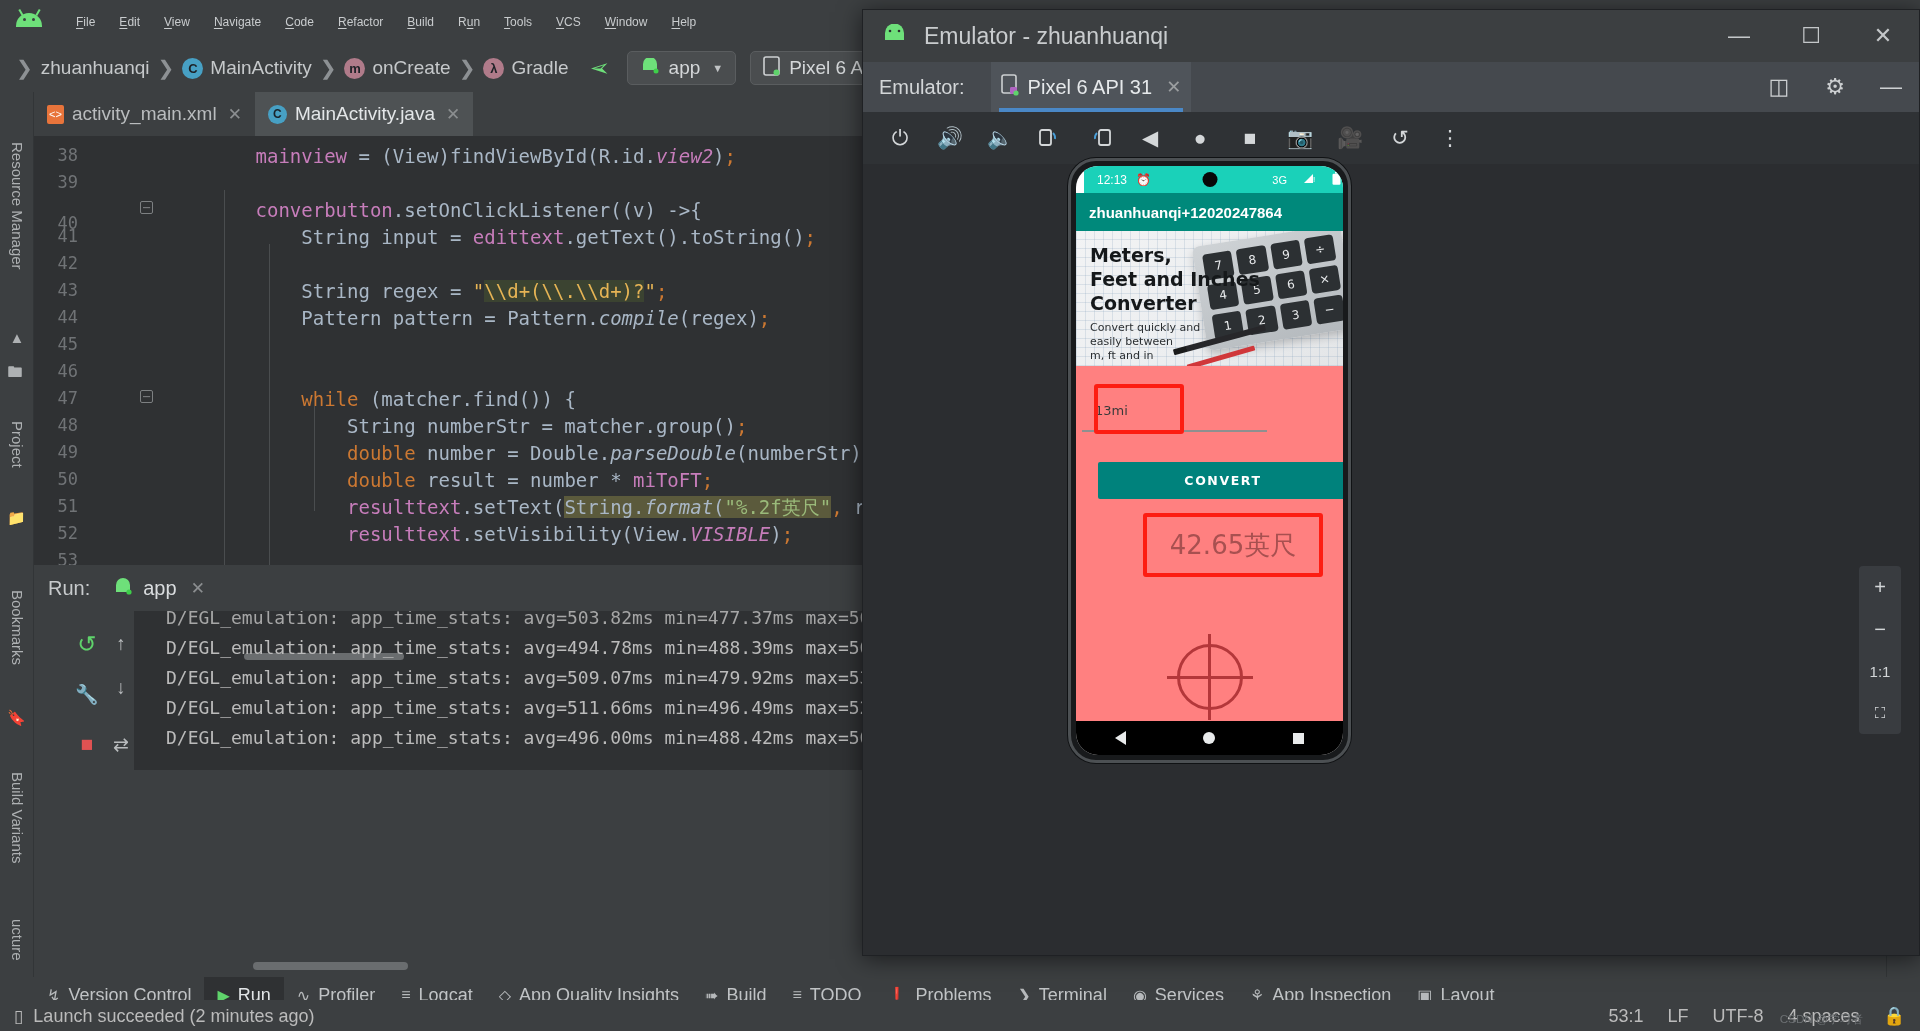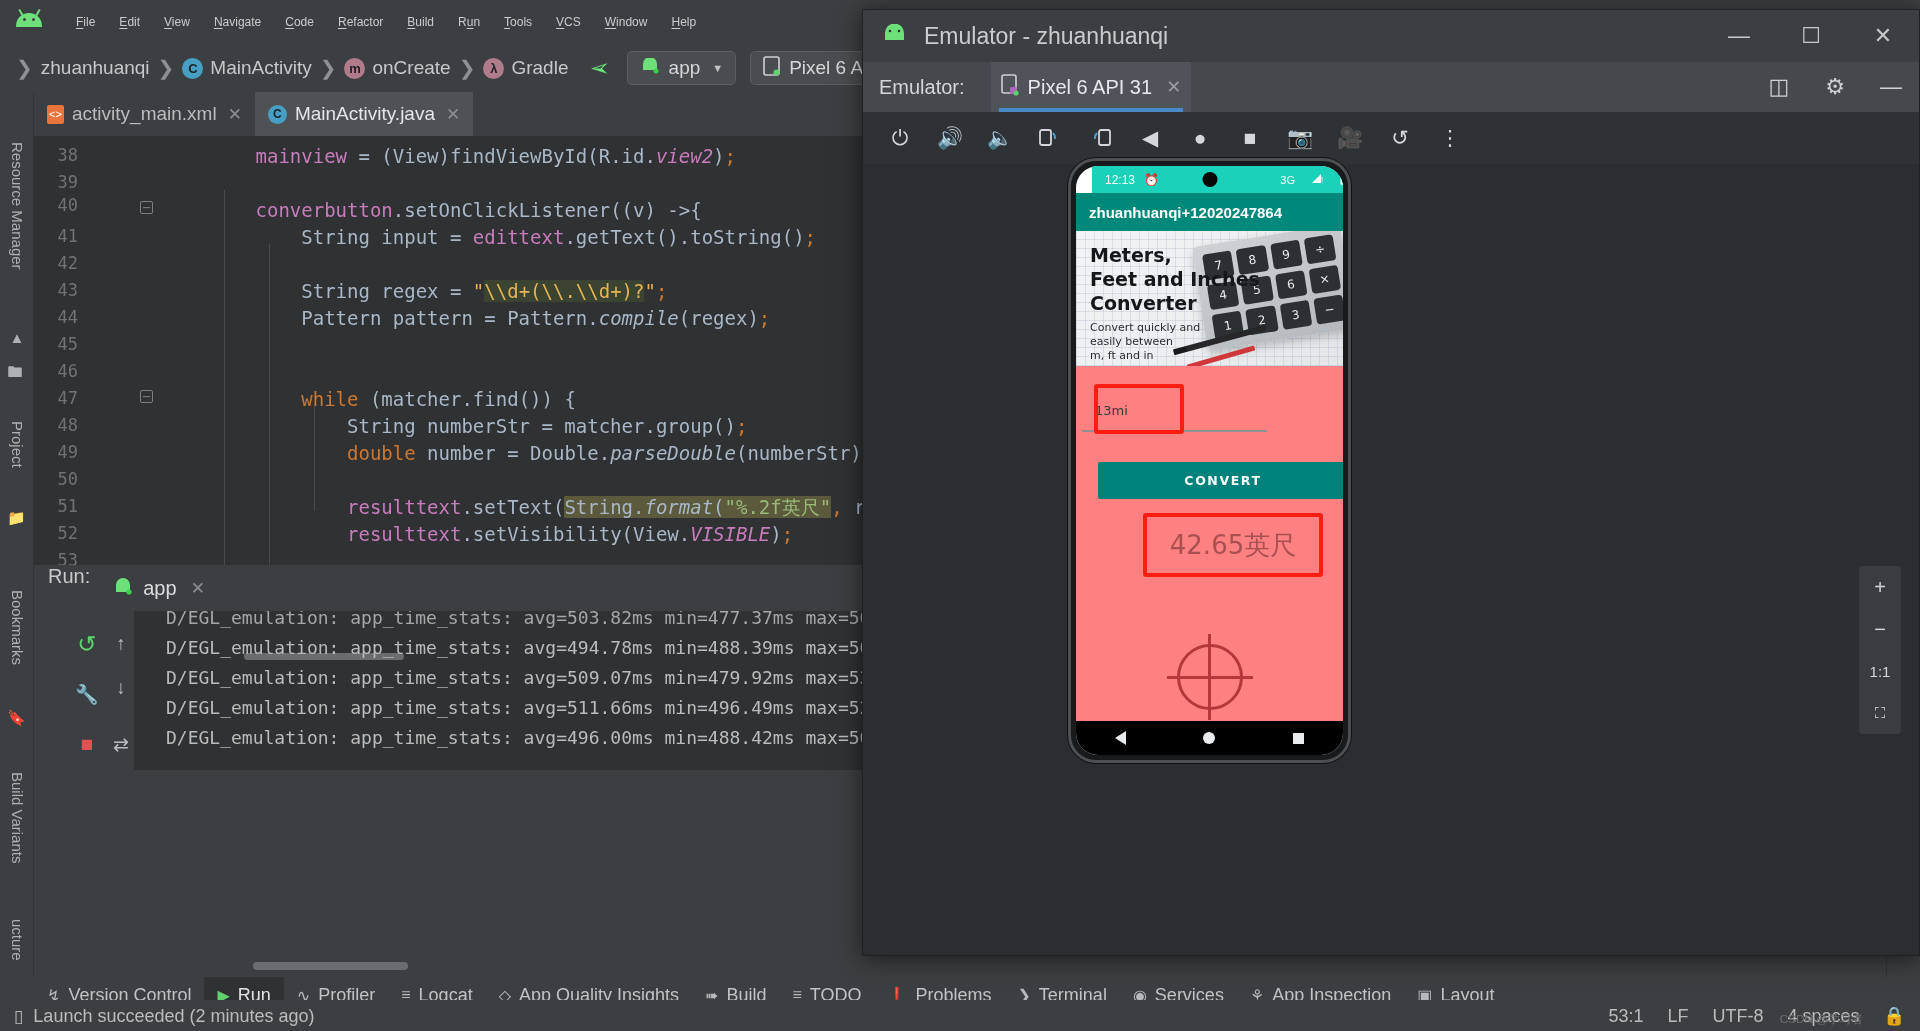--- a/index.html
+++ b/index.html
@@ -134,21 +134,21 @@
   .str { color: #e6b455; }
   .strhl { color: #9aba7a; }
   .mth { color: #a9b7c6; font-style: italic; }
   .cst { color: #c77dbb; font-style: italic; }
   .sem { color: #cc7832; }
   .hl-green { background: #3b4331; }
   .hl-olive { background: #5b5a3c; }
 
   
   .runwin { position: absolute; left: 34px; top: 565px; width: 830px; height: 205px; background: #3c3f41; }
-  .runhead { position: absolute; left: 0; top: 0; width: 100%; height: 46px; display: flex; }
+  .runhead { position: absolute; left: 0; top: 0; width: 100%; height: 46px; display: flex; align-items: center; }
   .runhead .rl { font-size: 20px; color: #c7cacc; margin-left: 14px; }
   .runtab { display: flex; align-items: center; margin-left: 22px; font-size: 20px; color: #d9dcde; }
   .runtab .tclose { margin-left: 14px; color: #8b8e90; font-size: 17px; }
   .runside { position: absolute; left: 0; top: 46px; width: 100px; bottom: 0; background: #3c3f41; }
   .sidebtn {
     position: absolute; width: 34px; height: 30px; display: flex; align-items: center; justify-content: center;
     font-size: 19px; color: #b9bcbe;
   }
   .console {
     position: absolute; left: 100px; top: 46px; right: 0; bottom: 0;
@@ -227,21 +227,21 @@
     position: absolute; left: 205px; top: -6px; width: 283px; height: 605px;
     background: #181a1c; border-radius: 28px;
     border: 3px solid #4c5053;
     box-shadow: 0 0 0 1px #101214;
   }
   .phone-screen {
     position: absolute; left: 5px; top: 5px; right: 5px; bottom: 5px;
     border-radius: 22px; overflow: hidden; background: #fff;
   }
   .sbar {
-    position: absolute; left: 16px; top: 0; width: 100%; height: 27px;
+    position: absolute; left: 8px; top: 0; width: 100%; height: 27px;
     background: #1ad1b9; display: flex; align-items: center;
     color: #ffffff; font-size: 12px;
   }
   .sbar .time { margin-left: 13px; font-weight: 500; }
   .sbar .alarm { margin-left: 9px; font-size: 12px; }
   .sbar .right { position: absolute; right: 10px; display: flex; align-items: center; gap: 16px; font-size: 11px; }
   .punch {
     position: absolute; left: 50%; top: 6px; transform: translateX(-50%);
     width: 15px; height: 15px; border-radius: 50%; background: #080808;
   }
@@ -477,21 +477,21 @@
       <span class="tico javaico">C</span>
       <span>MainActivity.java</span>
       <span class="tclose">✕</span>
     </div>
   </div>
 
   <div class="editor">
     <div class="gutter">
       <div class="ln" style="top:9px">38</div>
       <div class="ln" style="top:36px">39</div>
-      <div class="ln" style="top:59px">40</div>
+      <div class="ln" style="top:77px">40</div>
       <div class="ln" style="top:90px">41</div>
       <div class="ln" style="top:117px">42</div>
       <div class="ln" style="top:144px">43</div>
       <div class="ln" style="top:171px">44</div>
       <div class="ln" style="top:198px">45</div>
       <div class="ln" style="top:225px">46</div>
       <div class="ln" style="top:252px">47</div>
       <div class="ln" style="top:279px">48</div>
       <div class="ln" style="top:306px">49</div>
       <div class="ln" style="top:333px">50</div>
@@ -507,20 +507,21 @@
       <div class="ind" style="left:150px; top:270px; height:105px;"></div>
       <div class="row" style="top:2px;"><span style="opacity:.45">        </span></div>
       <div class="row" style="top:7px">        <span class="fld">mainview</span> = (View)findViewById(R.id.<span class="cst">view2</span>)<span class="sem">;</span></div>
       <div class="row" style="top:61px">        <span class="fld">converbutton</span>.setOnClickListener((v) -&gt;{</div>
       <div class="row" style="top:88px">            String input = <span class="fld">edittext</span>.getText().toString()<span class="sem">;</span></div>
       <div class="row" style="top:142px">            String regex = <span class="str">"</span><span class="str hl-green">\\d+(\\.\\d+)?</span><span class="str">"</span><span class="sem">;</span></div>
       <div class="row" style="top:169px">            Pattern pattern = Pattern.<span class="mth">compile</span>(regex)<span class="sem">;</span></div>
       <div class="row" style="top:250px">            <span class="kw">while</span> (matcher.find()) {</div>
       <div class="row" style="top:277px">                String numberStr = matcher.group()<span class="sem">;</span></div>
       <div class="row" style="top:304px">                <span class="kw">double</span> number = Double.<span class="mth">parseDouble</span>(numberStr)<span class="sem">;</span></div>
+      <div class="row" style="top:331px">                <span class="kw">double</span> result = number * <span class="fld">miToFT</span><span class="sem">;</span></div>
       <div class="row" style="top:358px">                <span class="fld">resulttext</span>.setText(<span class="hl-olive">String.<span class="mth">format</span>(<span class="strhl">"%.2f英尺"</span></span><span class="sem">,</span> result)</div>
       <div class="row" style="top:385px">                <span class="fld">resulttext</span>.setVisibility(View.<span class="cst">VISIBLE</span>)<span class="sem">;</span></div>
     </div>
   </div>
 
   <div class="runwin">
     <div class="runhead">
       <span class="rl">Run:</span>
       <div class="runtab">
         <span style="margin-right:9px">

